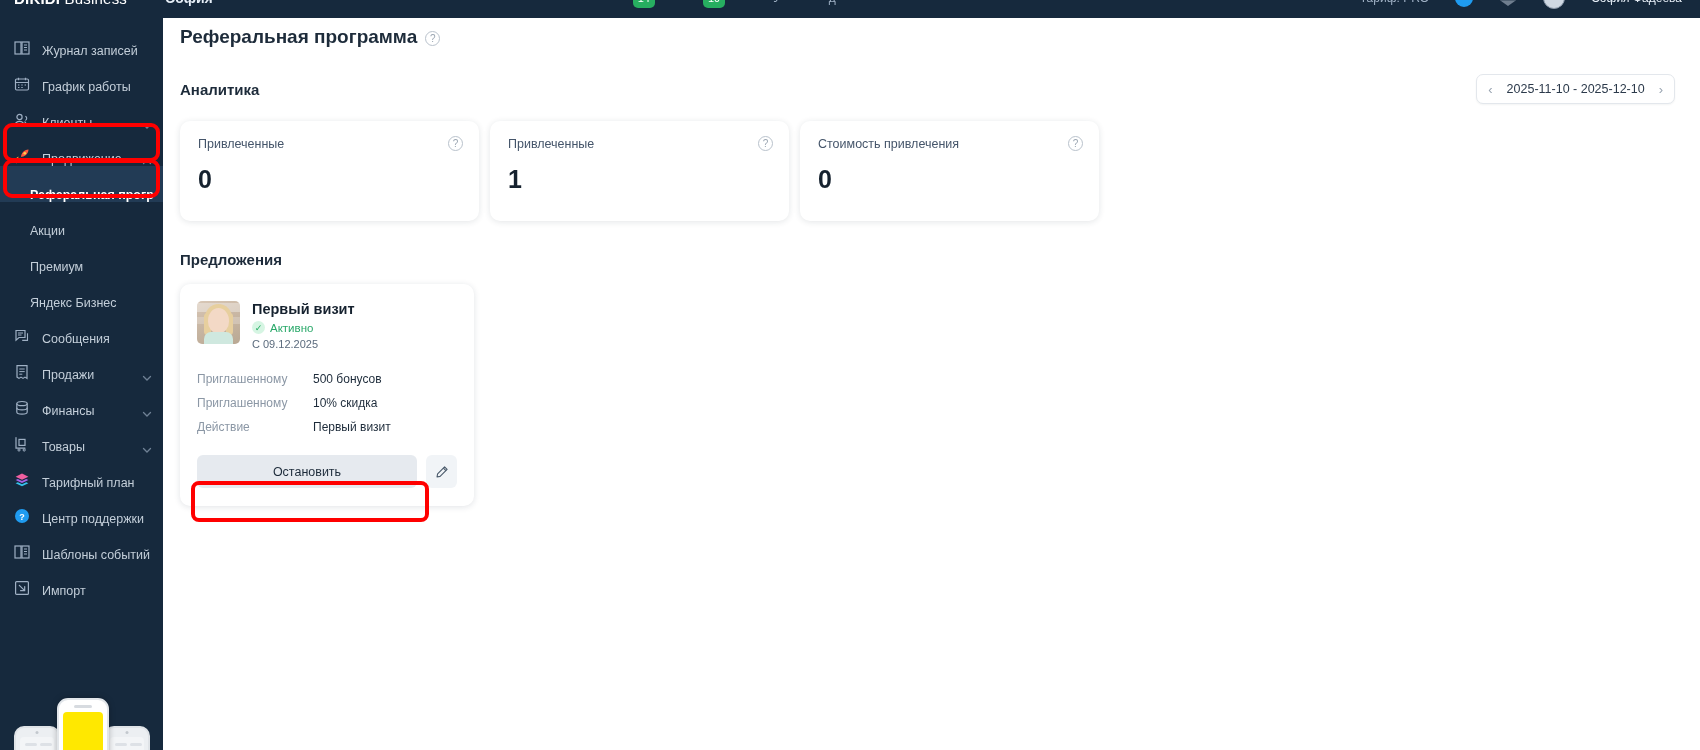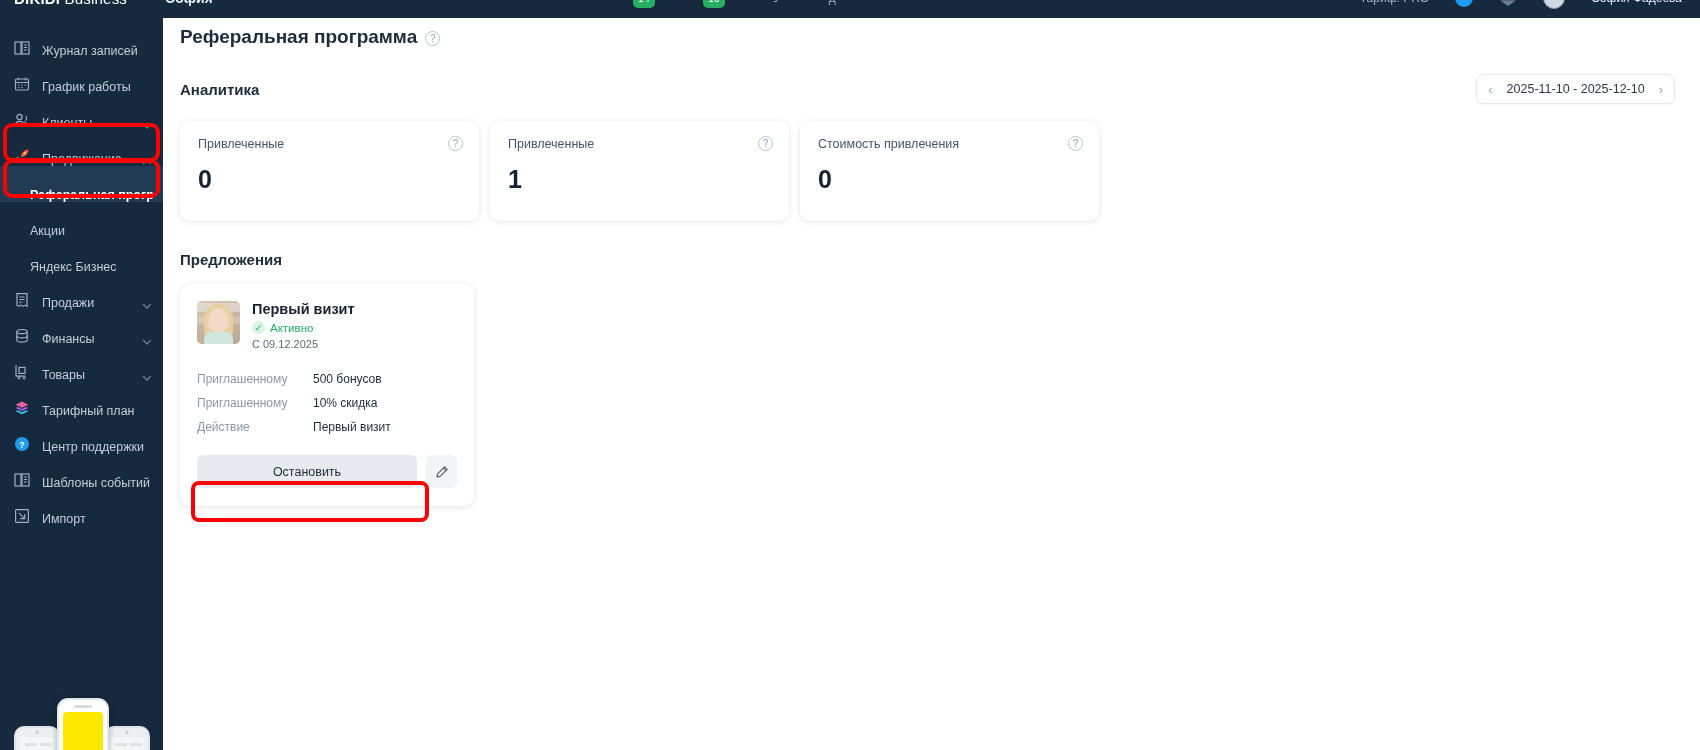--- a/index.html
+++ b/index.html
@@ -262,23 +262,36 @@
         </span>
       </div>
 
       <div class="nav-item sub active">
         <span class="nav-label">Реферальная прогр</span>
       </div>
       <div class="nav-item sub">
         <span class="nav-label">Акции</span>
       </div>
       <div class="nav-item sub">
+        <span class="nav-label">Премиум</span>
+      </div>
+      <div class="nav-item sub">
         <span class="nav-label">Яндекс Бизнес</span>
       </div>
 
+      <div class="nav-item">
+        <span class="nav-ico">
+          <svg width="18" height="18" viewBox="0 0 18 18">
+              <path d="M3 3.5h9v7H6l-3 2.6z" fill="none" stroke="#9fb0c4" stroke-width="1.2"></path>
+              <path d="M14.5 6.2v7.2H9.2" fill="none" stroke="#9fb0c4" stroke-width="1.1"></path>
+              <path d="M5 6h5M5 8h3.5" stroke="#9fb0c4" stroke-width="1"></path>
+            </svg>
+        </span>
+        <span class="nav-label">Сообщения</span>
+      </div>
 
       <div class="nav-item">
         <span class="nav-ico">
           <svg width="18" height="18" viewBox="0 0 18 18">
               <path d="M4 2.6h10v12.8l-2-1.3-2 1.3-2-1.3-2 1.3-2-1.3z" fill="none" stroke="#9fb0c4" stroke-width="1.2"></path>
               <path d="M6.3 6h5.4M6.3 8.6h5.4M6.3 11.2h3" stroke="#9fb0c4" stroke-width="1"></path>
             </svg>
         </span>
         <span class="nav-label">Продажи</span>
         <span class="chev">

